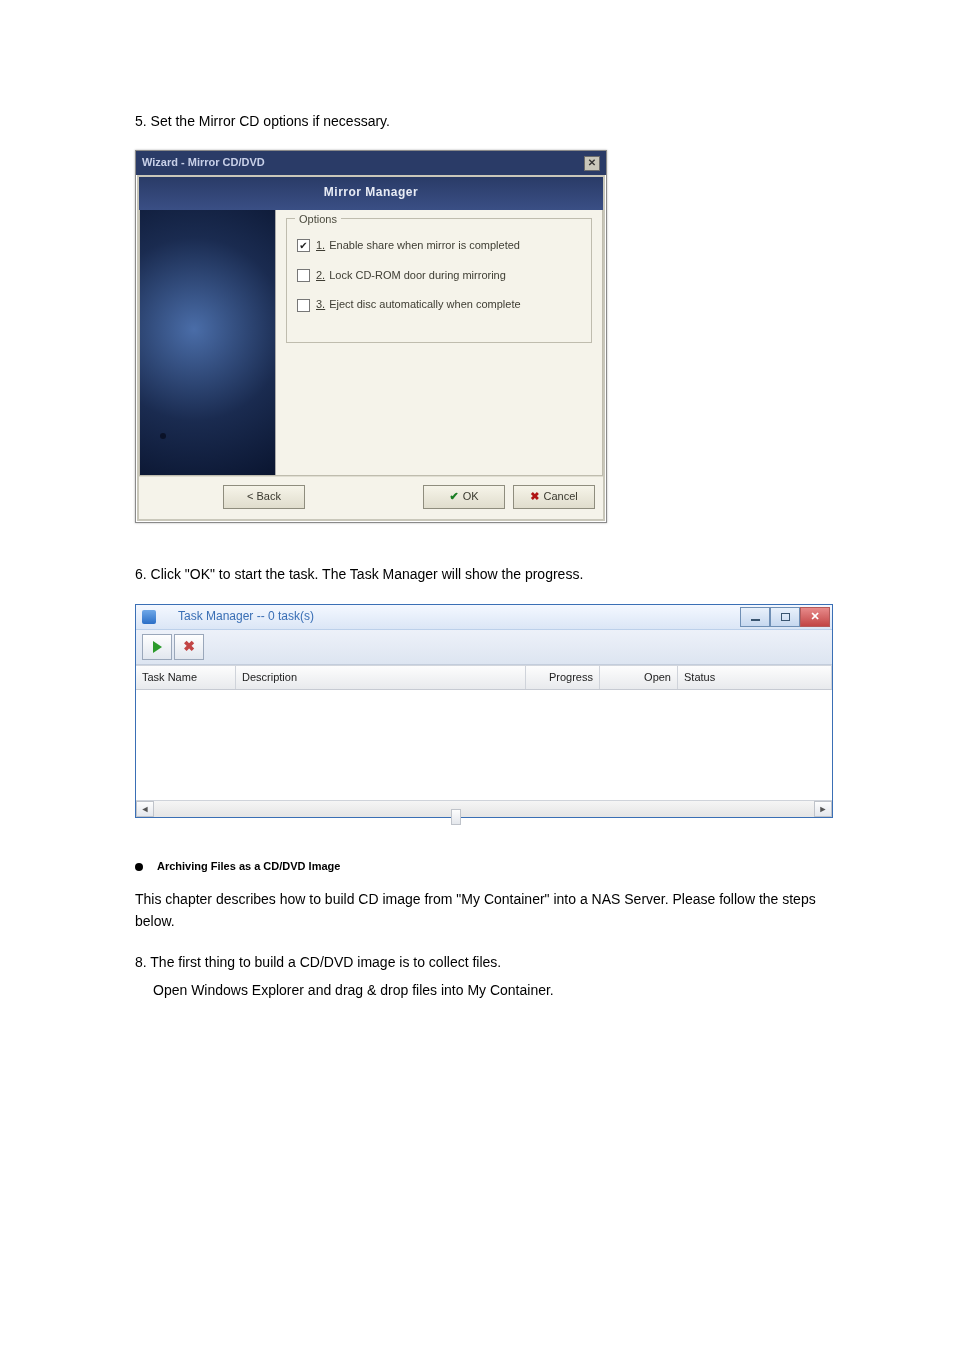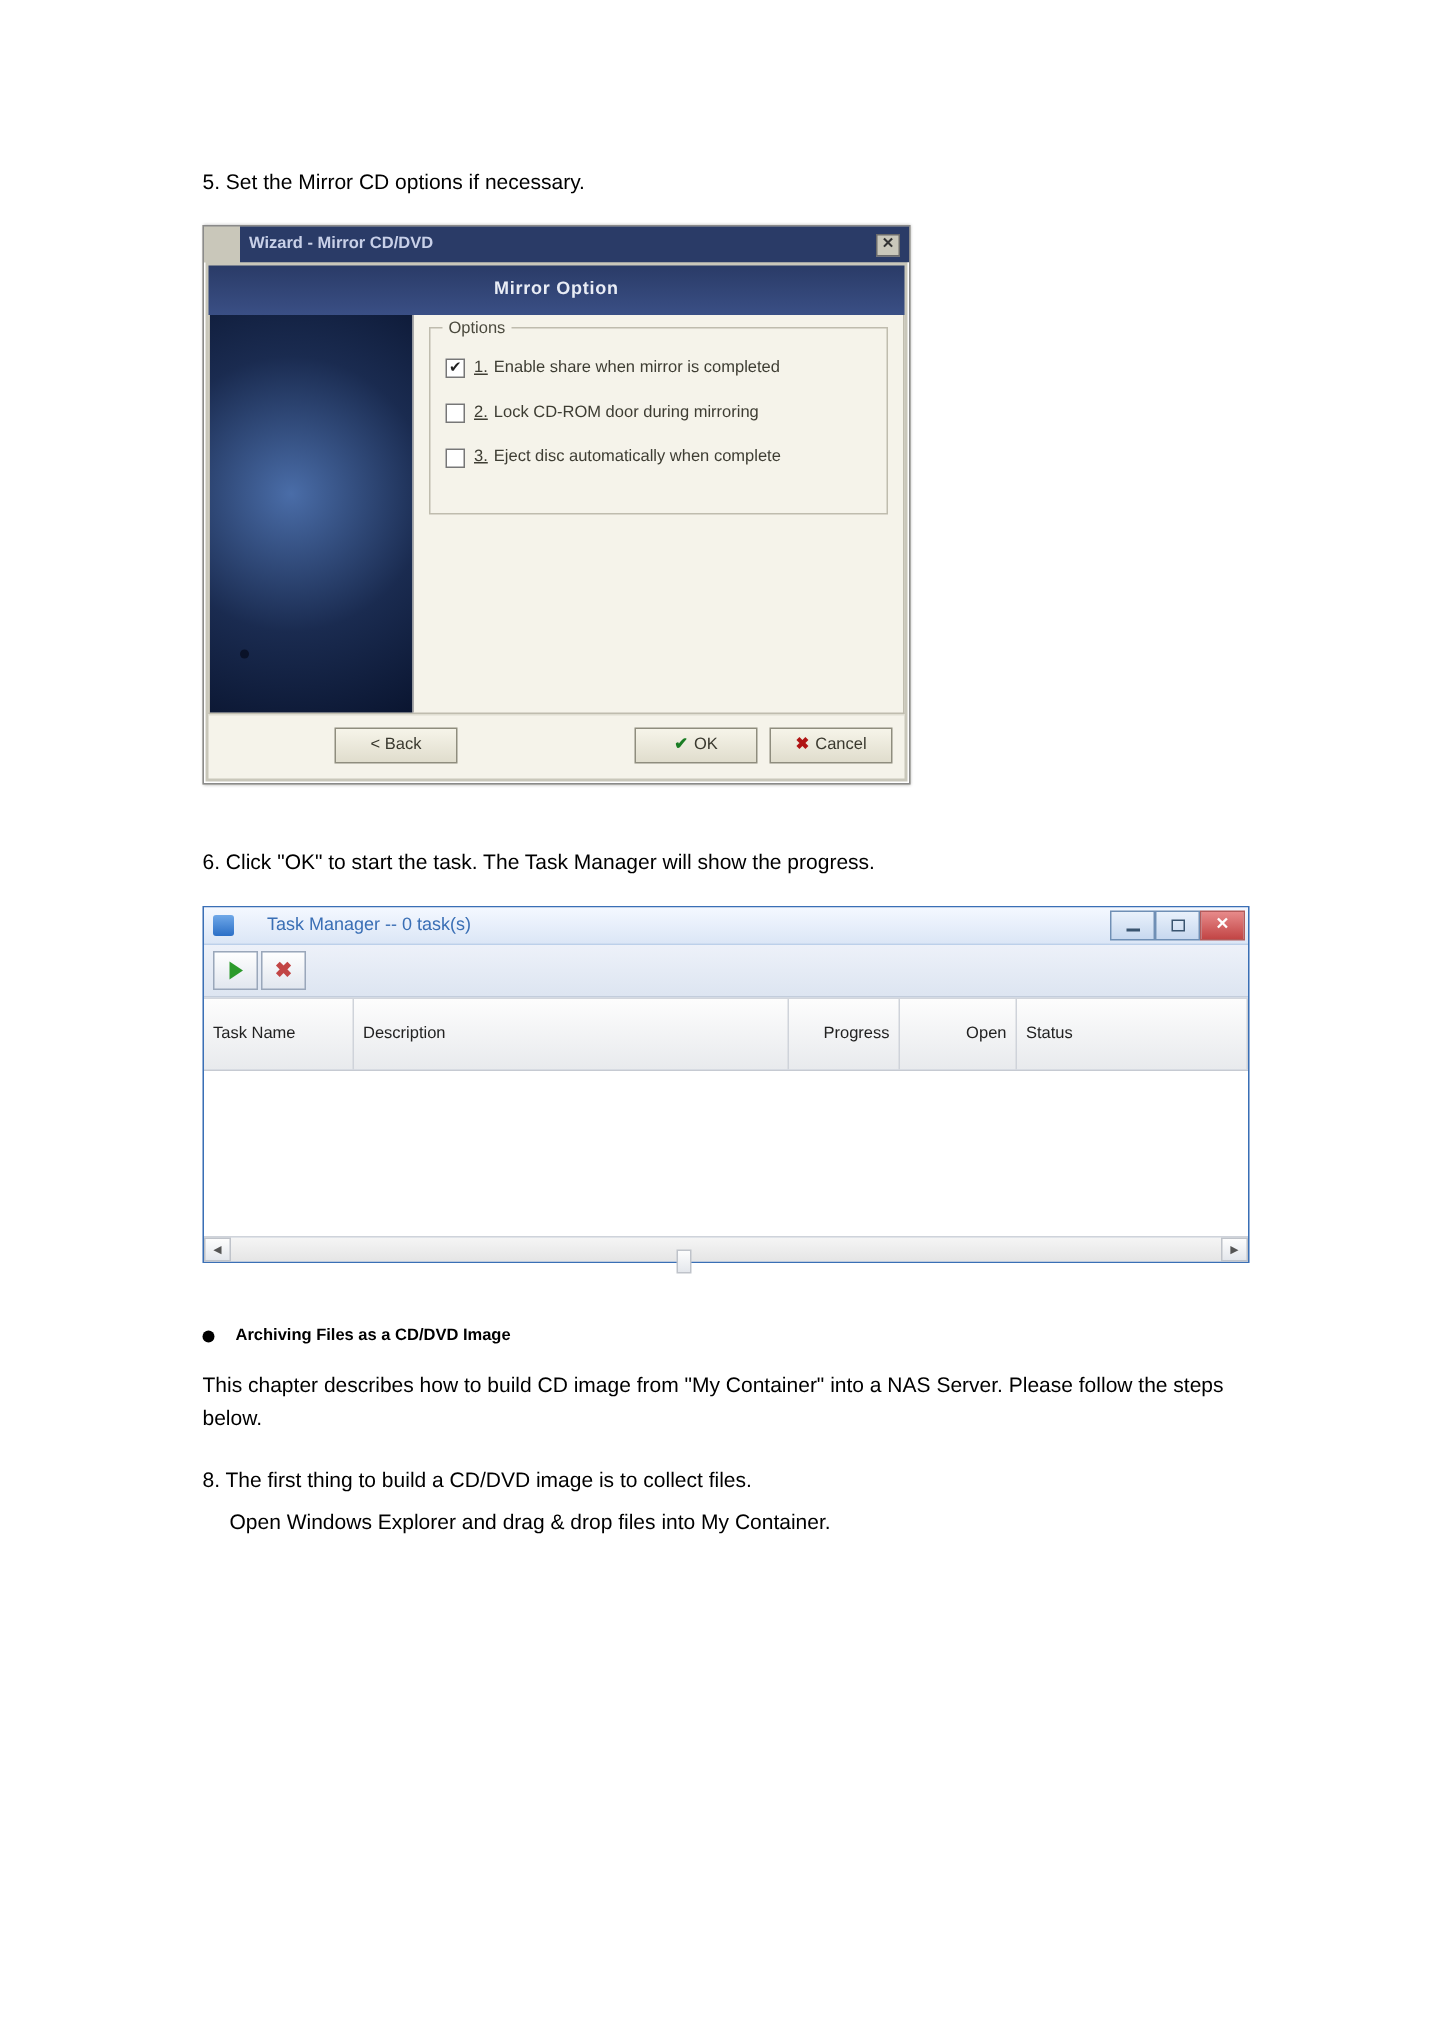--- a/index.html
+++ b/index.html
@@ -32,21 +32,20 @@
   }
   .wiz-title {
     background: #2a3b67;
     color: #c8d0e8;
     font-size: 11px;
     font-weight: bold;
     padding: 3px 6px;
     display: flex;
     justify-content: space-between;
     align-items: center;
-    margin-left: 24px;
   }
   .wiz-close {
     width: 14px; height: 13px;
     background: #c9c7ba;
     border: 1px solid #6b6b6b;
     display: flex; align-items: center; justify-content: center;
     font-size: 10px; font-weight: bold; color: #333;
   }
   .wiz-body {
     border: 1px solid #fff;
@@ -174,21 +173,21 @@
     width:0;height:0;border-top:6px solid transparent;border-bottom:6px solid transparent;border-left:9px solid #2b9a2b;
   }
   .x-ico {
     font-size:14px;font-weight:bold;color:#c24545;
   }
   .tm-head {
     display:flex; background: linear-gradient(#fdfdfd,#e8eaed);
     border-top:1px solid #d2d6dd;border-bottom:1px solid #c6cad2;
     font-size:11px;color:#222;
   }
-  .col { padding:15px 6px; border-right:1px solid #cfd3da; box-sizing:border-box;}
+  .col { padding:3px 6px; border-right:1px solid #cfd3da; box-sizing:border-box;}
   .c-task{width:100px;}
   .c-desc{width:290px;}
   .c-prog{width:74px;text-align:right;}
   .c-time{width:78px;text-align:right;}
   .c-status{flex:1;}
   .tm-body { height:110px; background:#fff; }
   .tm-scroll {
     height:16px;background:linear-gradient(#f5f5f5,#e5e5e5);
     border-top:1px solid #cfd3da;display:flex;align-items:center;
   }
@@ -202,21 +201,21 @@
 <div class="page">
 
   <p class="para">5. Set the Mirror CD options if necessary.</p>
 
   <div class="wizard">
     <div class="wiz-title">
       <span>Wizard - Mirror CD/DVD</span>
       <div class="wiz-close">✕</div>
     </div>
     <div class="wiz-body">
-      <div class="wiz-banner">Mirror Option</div>
+      <div class="wiz-banner">Mirror Manager</div>
       <div class="wiz-main">
         <div class="wiz-side"></div>
         <div class="wiz-opts">
           <div class="fieldset">
             <div class="legend">Options</div>
 
             <div class="chk-row">
               <div class="chk">✔</div>
               <span class="num">1.</span>
               <span>Enable share when mirror is completed</span>

